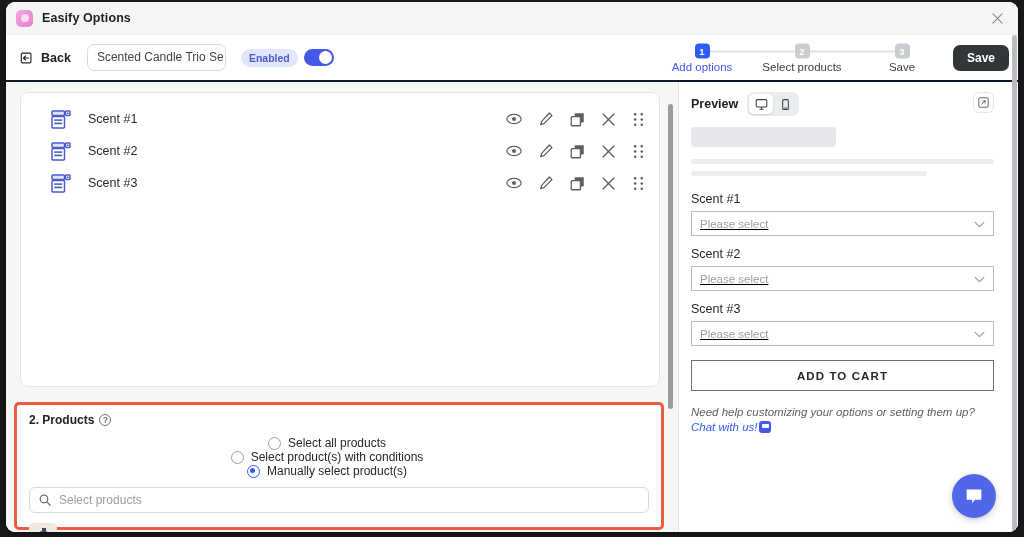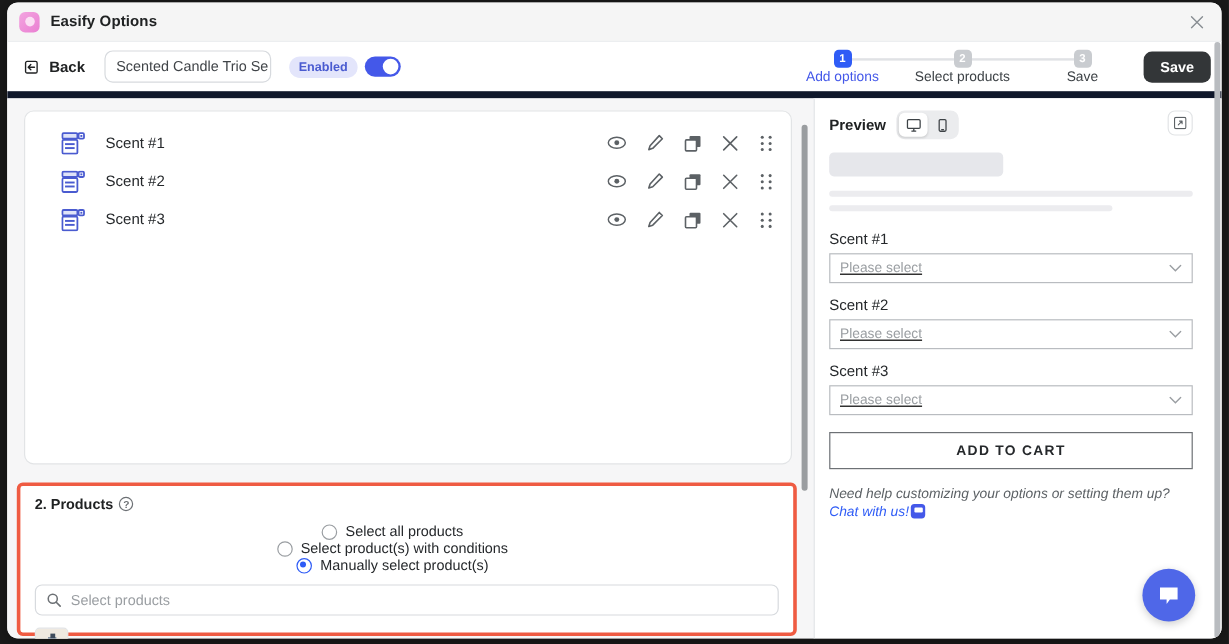--- a/index.html
+++ b/index.html
@@ -49,21 +49,21 @@
     transform: translateY(-50%);
     width: 18px; height: 18px;
     display: flex; align-items: center; justify-content: center;
     color: #8a8f94; font-size: 14px; cursor: pointer;
   }
 
   
   .toolbar {
     height: 47px;
     background: #ffffff;
-    border-bottom: 6px solid #0f172a;
+    border-bottom: 2px solid #0f172a;
     display: flex; align-items: center;
     padding: 0 14px;
     position: relative;
   }
   .back-btn {
     display: flex; align-items: center; gap: 7px;
     font-size: 12.5px; font-weight: 700; color: #202223;
     cursor: pointer; margin-right: 16px;
   }
   .back-icon {

